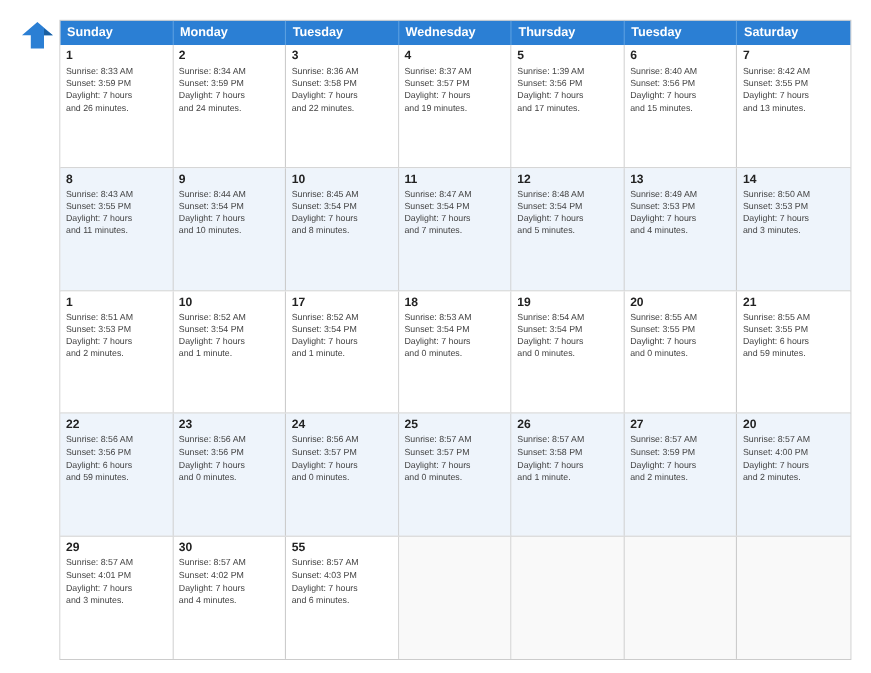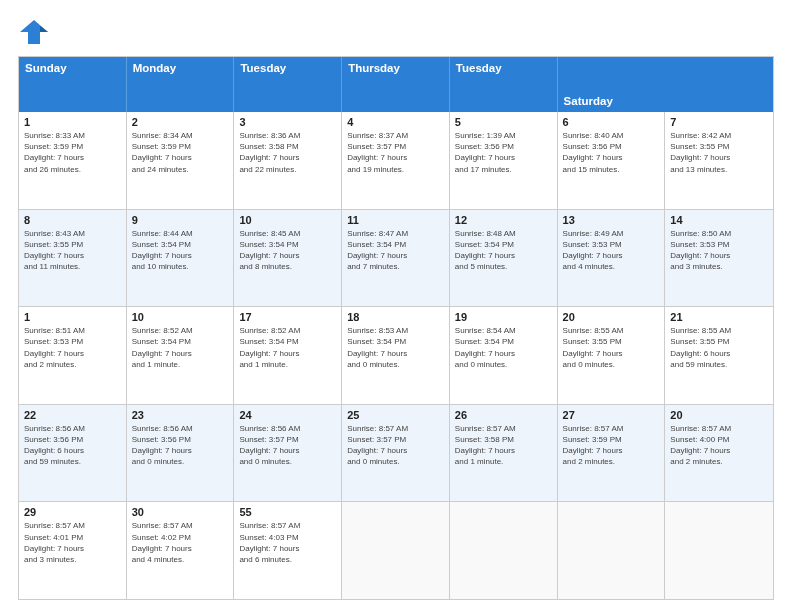--- a/index.html
+++ b/index.html
@@ -8,21 +8,20 @@
       background: #fff;
       width: 792px;
       height: 612px;
       overflow: hidden;
     }
     .page {
       width: 792px;
       height: 612px;
       padding: 18px 18px 12px 18px;
       display: flex;
-      flex-direction: column;
     }
     .header {
       display: flex;
       justify-content: space-between;
       align-items: flex-start;
       margin-bottom: 10px;
     }
     .logo {
       display: flex;
       align-items: center;
@@ -63,21 +62,21 @@
       background: #2b7fd4;
     }
     .cal-header-cell {
       color: #fff;
       font-size: 11.5px;
       font-weight: bold;
       padding: 5px 6px;
       text-align: left;
       border-right: 1px solid #5a9fe0;
     }
-    .cal-header-cell:last-child { border-right: none; margin-top: 33px; }
+    .cal-header-cell:last-child { border-right: none; }
     .cal-body {
       flex: 1;
       display: flex;
       flex-direction: column;
     }
     .cal-row {
       display: grid;
       grid-template-columns: repeat(7, 1fr);
       flex: 1;
       border-top: 1px solid #ccc;
@@ -128,20 +127,21 @@
       <div class="month-title"></div>
       <div class="location"></div>
     </div>
   </div>
 
   <div class="calendar">
     <div class="cal-header">
     <div class="cal-header-cell">Sunday</div>
         <div class="cal-header-cell">Monday</div>
         <div class="cal-header-cell">Tuesday</div>
+        <div class="cal-header-cell">Wednesday</div>
         <div class="cal-header-cell">Thursday</div>
         <div class="cal-header-cell">Tuesday</div>
         <div class="cal-header-cell">Saturday</div>
       </div>
     <div class="cal-body">
     <div class="cal-row">
           <div class="cal-cell">
             <span class="day-num">1</span>
             <span class="cell-line">Sunrise: 8:33 AM</span>
             <span class="cell-line">Sunset: 3:59 PM</span>

